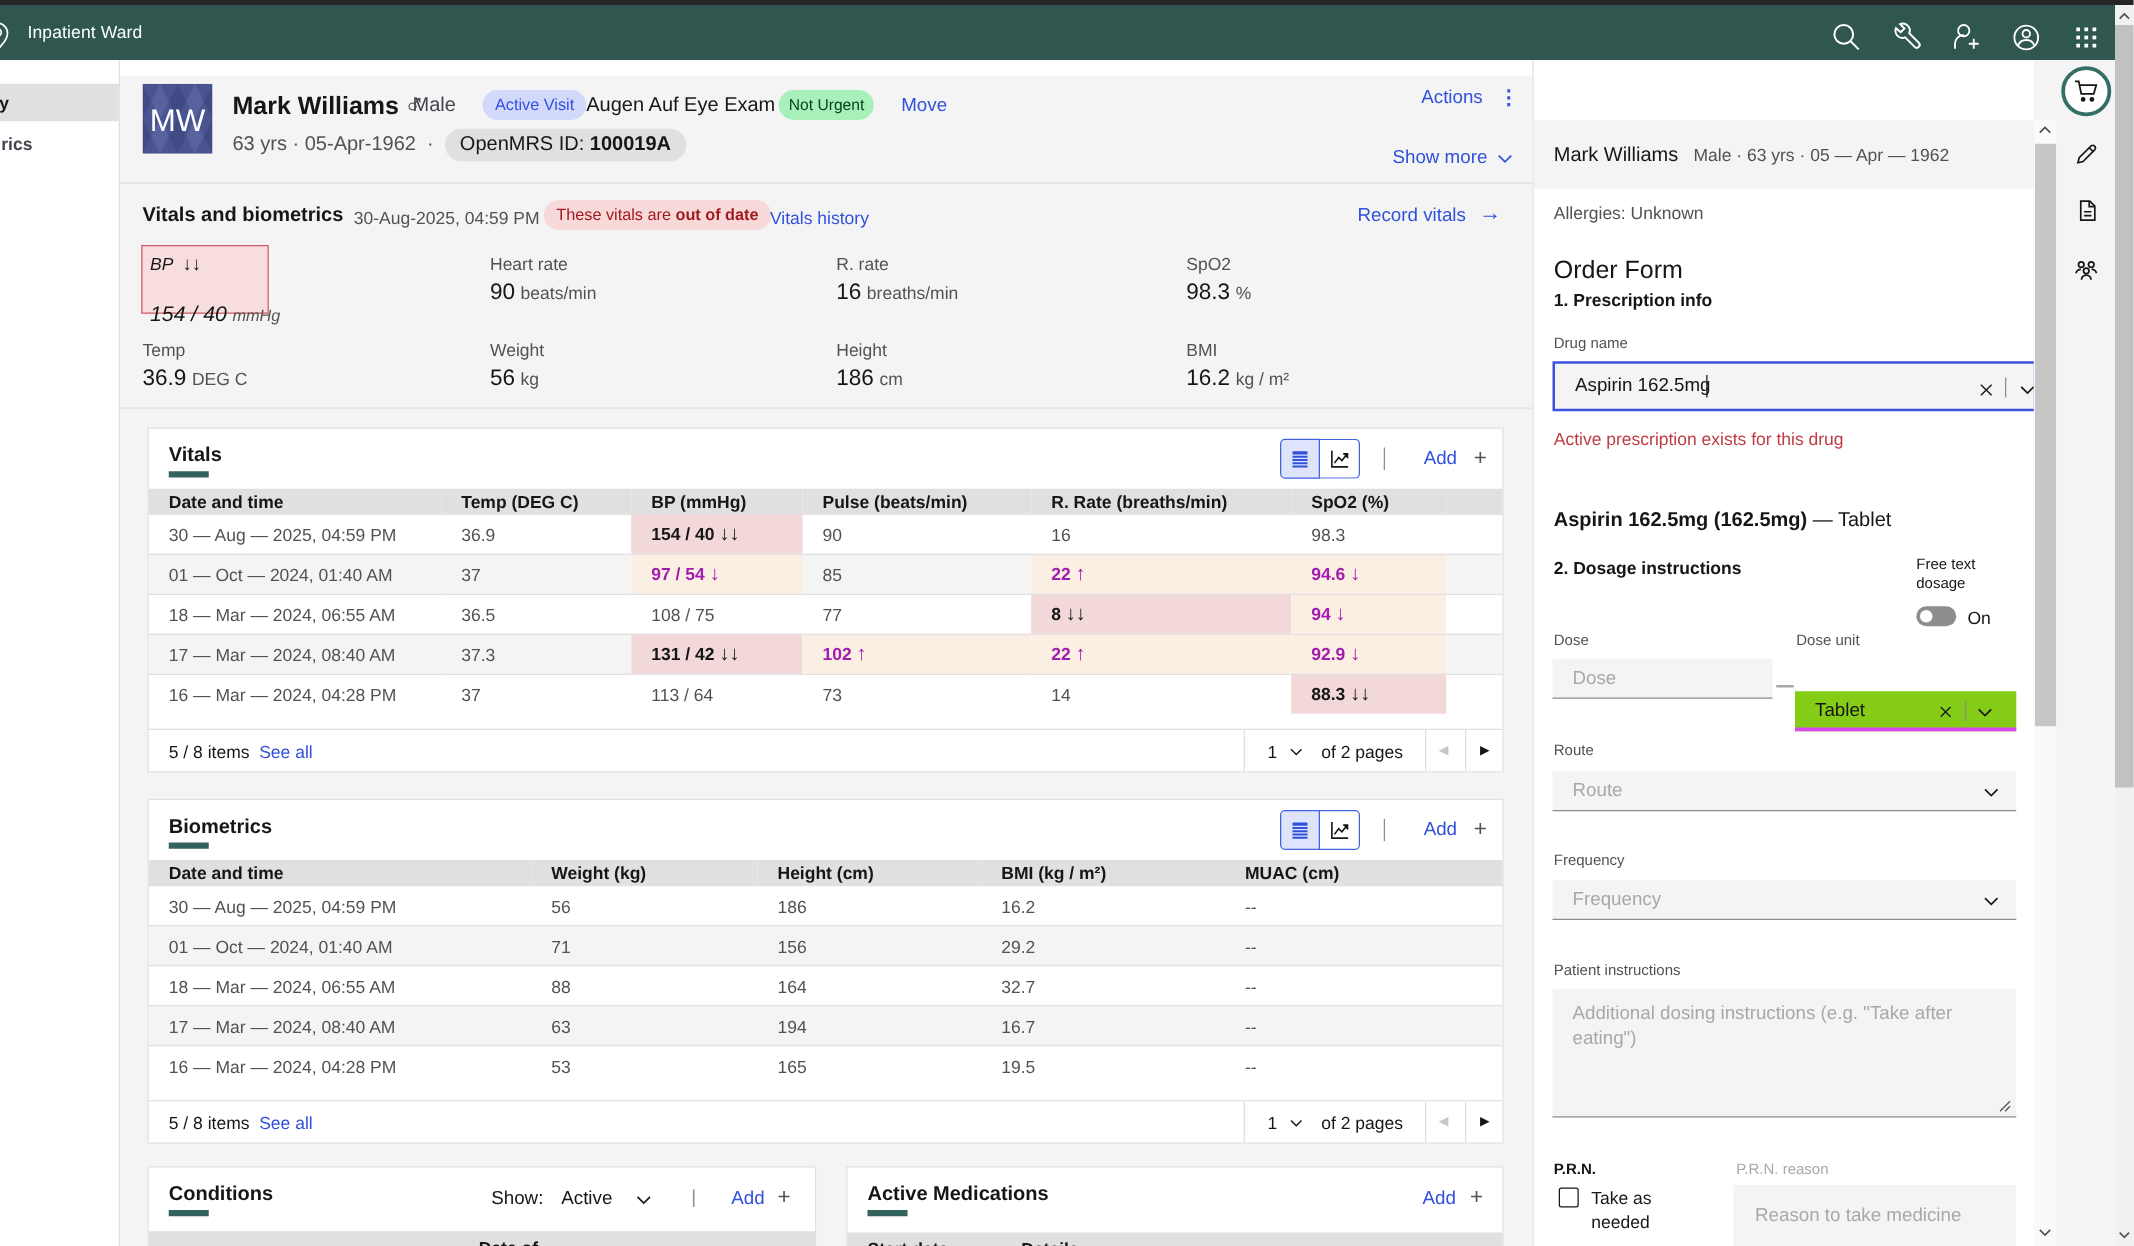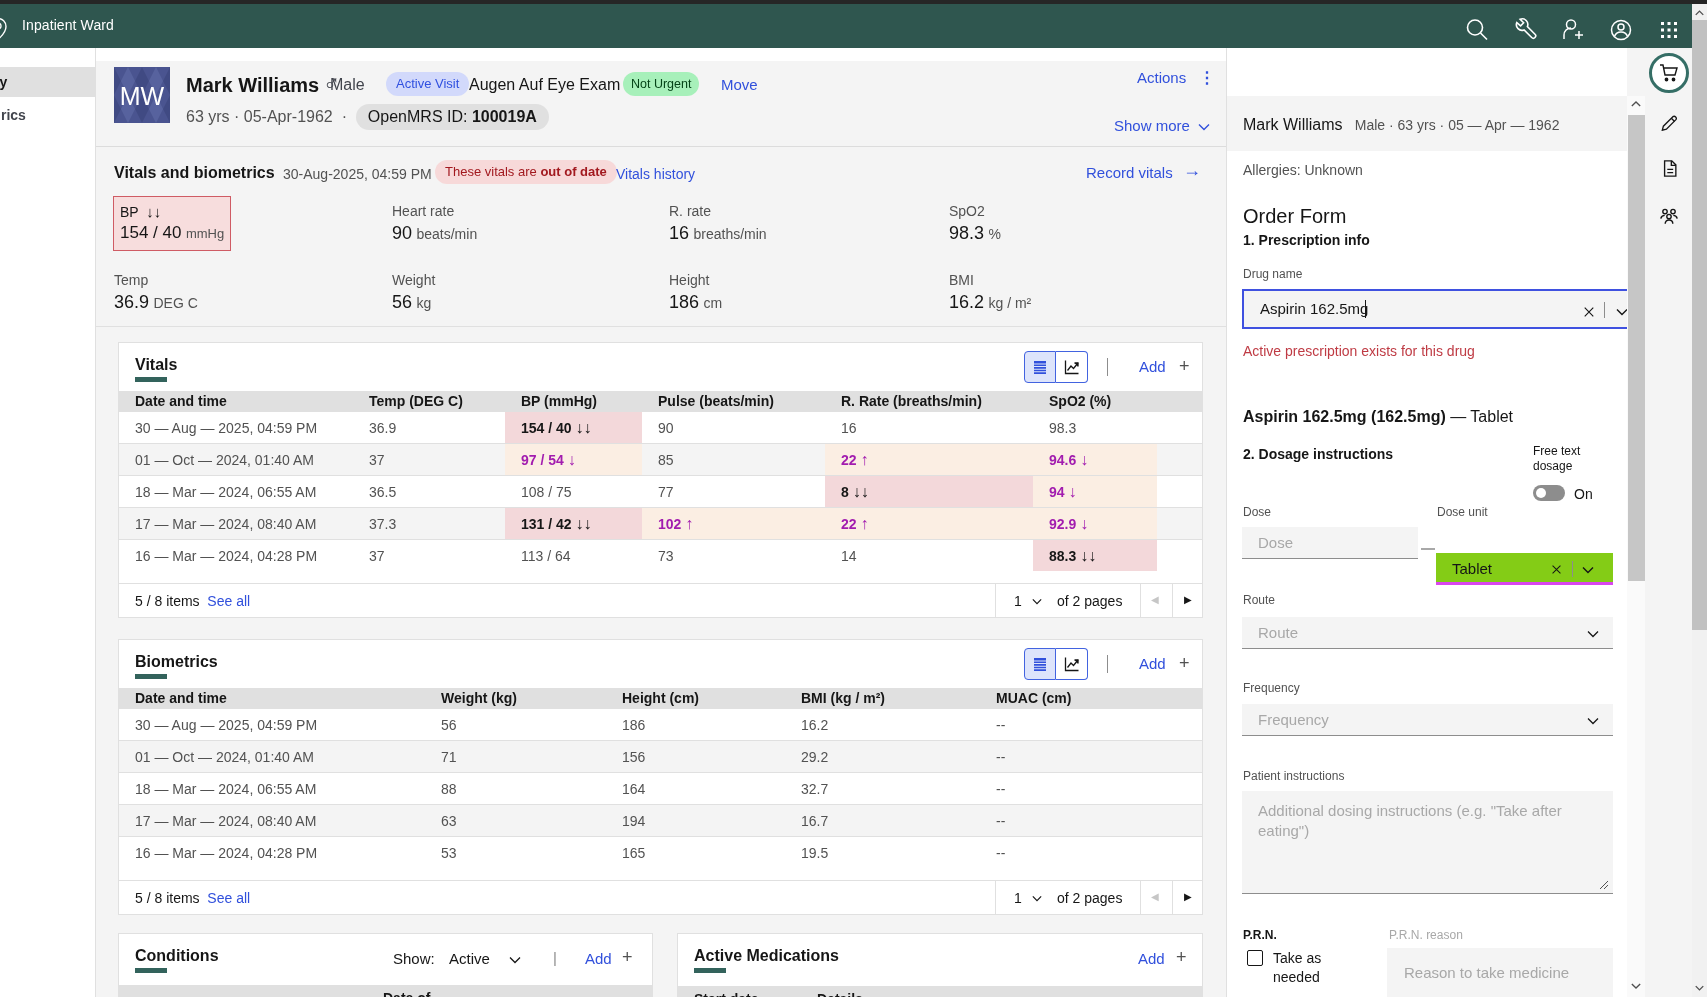--- a/index.html
+++ b/index.html
@@ -132,23 +132,23 @@
           <path d="M1 1.5 6 6.5 11 1.5"></path>
         </svg>
   </div>
   <div id="vheader" class="abs">
     <div class="abs" style="left:18px; top:17px; font-size:16px; font-weight:bold; color:#161616;">Vitals and biometrics</div>
     <div class="abs" style="left:187px; top:19px; font-size:14px; color:#525252;">30-Aug-2025, 04:59 PM</div>
     <div class="abs pill" style="left:339px; top:13px; background:#f7d9d9; color:#a2191f; font-size:13px;">These vitals are <b>out of date</b></div>
     <div class="abs blue" style="left:520px; top:19px; font-size:14px;">Vitals history</div>
     <div class="abs blue" style="left:990px; top:17px; font-size:15px;">Record vitals</div>
     <div class="abs blue" style="left:1087px; top:13px; font-size:18px;">→</div>
-    <div class="abs" style="left:17px; top:49px; width:118px; height:55px; background:#f7dddd; border:1px solid #cf5b64; padding:6px 0 0 6px;">
+    <div class="abs" style="left:17px; top:49px; width:102px; height:55px; background:#f7dddd; border:1px solid #cf5b64; padding:6px 0 0 6px;font-style:italic;">
       <div style="font-size:14px; color:#161616;">BP &nbsp;<span style="font-size:15px;">↓↓</span></div>
-      <div style="margin-top:3px; white-space:nowrap;"><span style="font-size:17px; color:#161616;">154 / 40</span> <span class="lbl" style="font-size:13px;">mmHg</span></div>
+      <div style="margin-top:22px; white-space:nowrap;"><span style="font-size:17px; color:#161616;">154 / 40</span> <span class="lbl" style="font-size:13px;">mmHg</span></div>
     </div>
     <div class="abs" style="left:296px; top:56px;">
           <div class="lbl">Heart rate</div>
           <div style="margin-top:4px;"><span style="font-size:18px; color:#161616;">90</span> <span class="lbl">beats/min</span></div>
         </div>
     <div class="abs" style="left:573px; top:56px;">
           <div class="lbl">R. rate</div>
           <div style="margin-top:4px;"><span style="font-size:18px; color:#161616;">16</span> <span class="lbl">breaths/min</span></div>
         </div>
     <div class="abs" style="left:853px; top:56px;">

